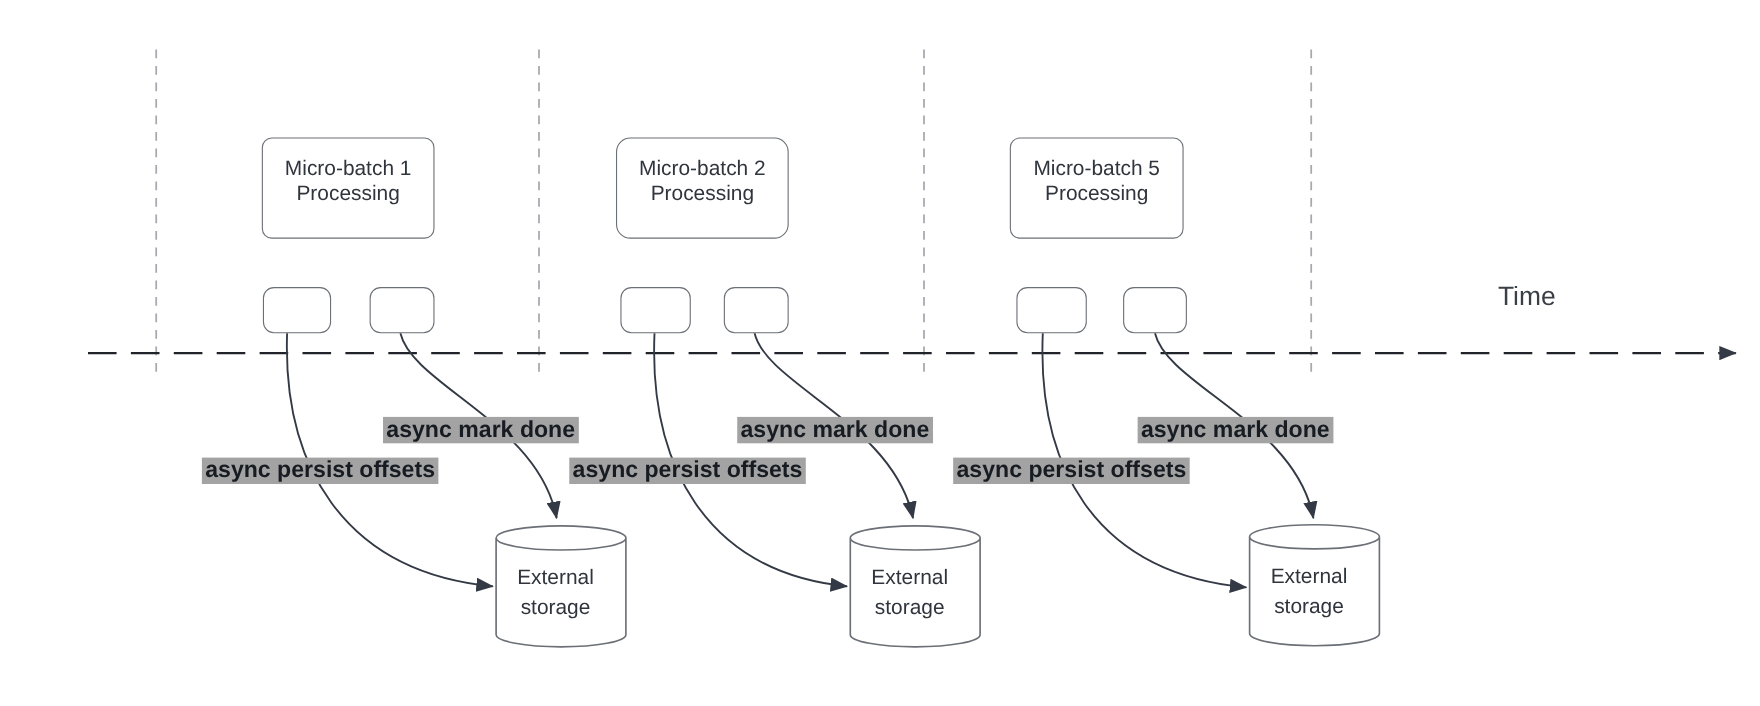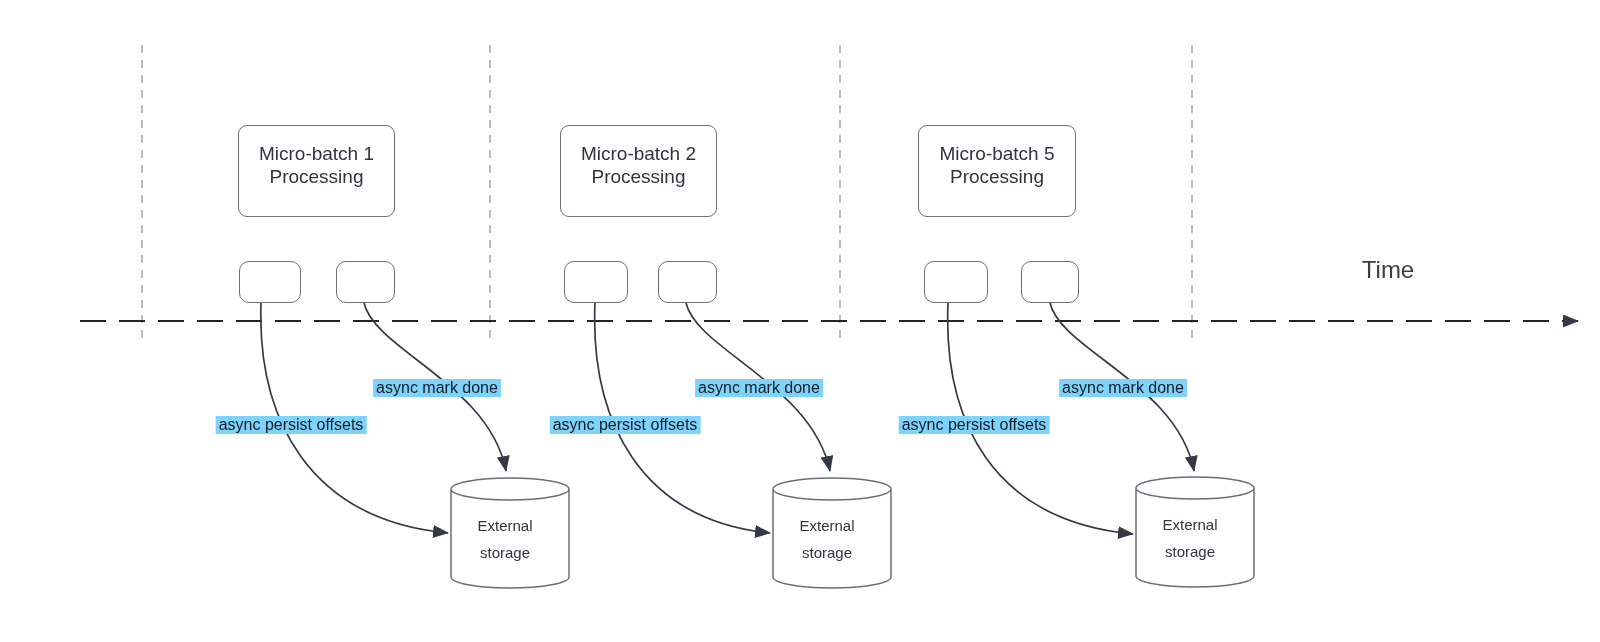--- a/index.html
+++ b/index.html
@@ -22,26 +22,26 @@
     display:flex;align-items:center;justify-content:center;text-align:center;
     white-space:pre-line;font-size:19px;line-height:23px;color:var(--shape-text);
     padding-bottom:13px;
   }
   .minibox{
     position:absolute;background:#fff;border:1.5px solid var(--shape-border);
     border-radius:10px;box-sizing:border-box;width:61px;height:42px;
   }
   .storage-label{
     position:absolute;width:108px;text-align:center;white-space:pre-line;
-    font-size:15px;line-height:27px;color:var(--shape-text);
+    font-size:19px;line-height:27px;color:var(--shape-text);
   }
   .curve-label{
     position:absolute;transform:translateX(-50%);white-space:nowrap;
-    font-size:16px;font-weight:normal;color:var(--bold-label);
-    background:#7dd3fc;padding:0 3px;
+    font-size:21px;font-weight:bold;color:var(--bold-label);
+    background:#a3a3a3;padding:0 3px;
   }
   .time-label{
     position:absolute;transform:translateX(-50%);font-size:24px;color:var(--time-text);
   }
 </style>
 </head>
 <body>
 
 <div class="canvas">
 
@@ -68,21 +68,21 @@
     <path class="curve" d="M948,303 C943,420 992,521 1133,534" marker-end="url(#arrow)"></path>
     <path class="curve" d="M1050,303 C1061,350 1178,385 1194,471" marker-end="url(#arrow)"></path>
 
     <path class="cyl" d="M451,489 A59,11 0 0 1 569,489 A59,11 0 0 1 451,489 L451,577 A59,11 0 0 0 569,577 L569,489"></path>
     <path class="cyl" d="M773,489 A59,11 0 0 1 891,489 A59,11 0 0 1 773,489 L773,577 A59,11 0 0 0 891,577 L891,489"></path>
     <path class="cyl" d="M1136,488 A59,11 0 0 1 1254,488 A59,11 0 0 1 1136,488 L1136,576 A59,11 0 0 0 1254,576 L1254,488"></path>
   </svg>
 
   <div class="bigbox" style="left:238px;top:125px;">Micro-batch 1
 Processing</div>
-  <div class="bigbox" style="left:560px;top:125px;">Micro-batch 2
+  <div class="bigbox" style="left:560px;top:125px;border-radius:13px;">Micro-batch 2
 Processing</div>
   <div class="bigbox" style="left:918px;top:125px;width:158px;">Micro-batch 5
 Processing</div>
 
   <div class="minibox" style="left:239px;top:261px;width:62px;"></div>
   <div class="minibox" style="left:336px;top:261px;width:59px;"></div>
   <div class="minibox" style="left:564px;top:261px;width:64px;"></div>
   <div class="minibox" style="left:658px;top:261px;width:59px;"></div>
   <div class="minibox" style="left:924px;top:261px;width:64px;"></div>
   <div class="minibox" style="left:1021px;top:261px;width:58px;"></div>

